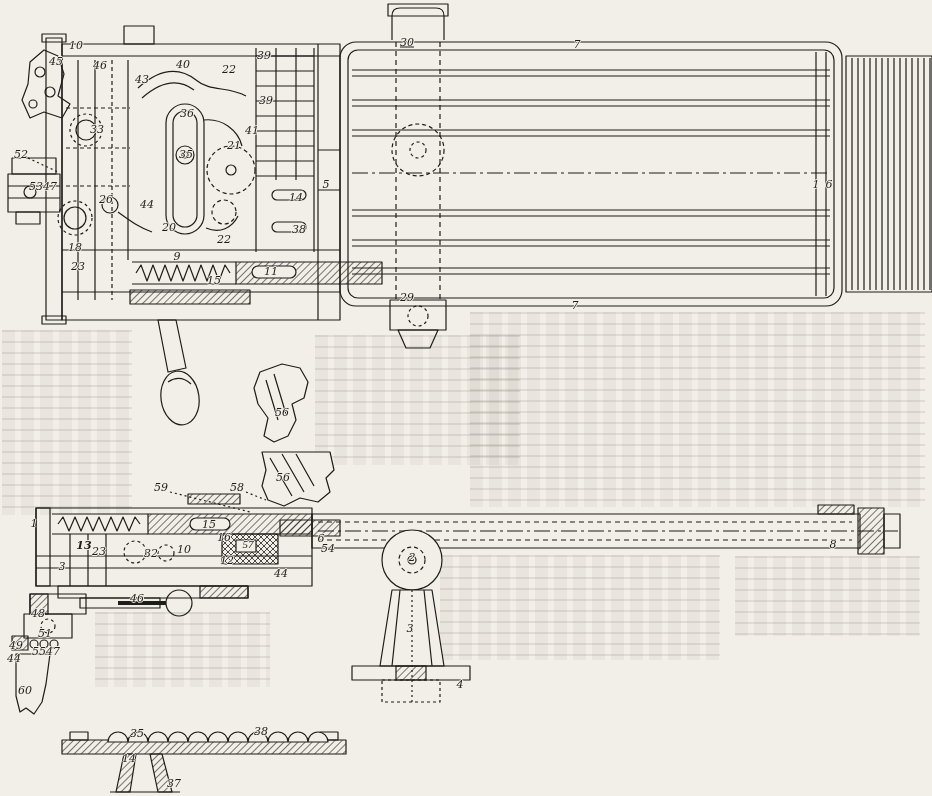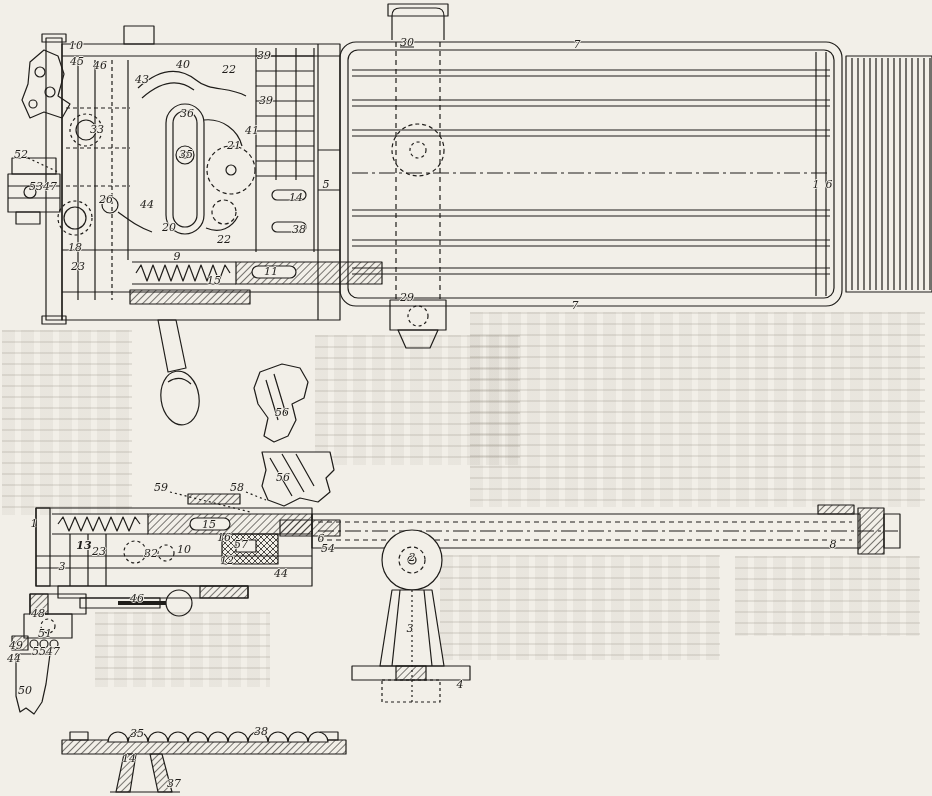--- a/index.html
+++ b/index.html
@@ -220,21 +220,21 @@
       <rect x="320" y="732" width="18" height="8"></rect>
       <path class="paper-fill" d="M108,742 a10,10 0 0 1 20,0 a10,10 0 0 1 20,0 a10,10 0 0 1 20,0 a10,10 0 0 1 20,0 a10,10 0 0 1 20,0 a10,10 0 0 1 20,0 a10,10 0 0 1 20,0 a10,10 0 0 1 20,0 a10,10 0 0 1 20,0 a10,10 0 0 1 20,0 a10,10 0 0 1 20,0 Z"></path>
       <path fill="url(#hatch)" d="M124,754 L136,754 L130,792 L116,792 Z"></path>
       <path fill="url(#hatch)" d="M150,754 L162,754 L172,792 L158,792 Z"></path>
       <path d="M110,792 H180"></path>
     </g>
   </svg>
 
   <div id="labels-layer">
       <span class="part-label" style="left: 76px; top: 45px;">10</span>
-      <span class="part-label" style="left: 77px; top: 61px;">45</span>
+      <span class="part-label" style="left: 56px; top: 61px;">45</span>
       <span class="part-label" style="left: 100px; top: 65px;">46</span>
       <span class="part-label" style="left: 142px; top: 79px;">43</span>
       <span class="part-label" style="left: 183px; top: 64px;">40</span>
       <span class="part-label" style="left: 229px; top: 69px;">22</span>
       <span class="part-label" style="left: 264px; top: 55px;">39</span>
       <span class="part-label" style="left: 266px; top: 100px;">39</span>
       <span class="part-label" style="left: 252px; top: 130px;">41</span>
       <span class="part-label" style="left: 187px; top: 113px;">36</span>
       <span class="part-label" style="left: 97px; top: 129px;">33</span>
       <span class="part-label" style="left: 186px; top: 154px;">35</span>
@@ -260,38 +260,38 @@
       <span class="part-label" style="left: 575px; top: 305px;">7</span>
       <span class="part-label" style="left: 816px; top: 184px;">1</span>
       <span class="part-label" style="left: 829px; top: 184px;">6</span>
       <span class="part-label" style="left: 282px; top: 412px;">56</span>
       <span class="part-label" style="left: 161px; top: 487px;">59</span>
       <span class="part-label" style="left: 237px; top: 487px;">58</span>
       <span class="part-label" style="left: 283px; top: 477px;">56</span>
       <span class="part-label" style="left: 34px; top: 523px;">1</span>
       <span class="part-label" style="left: 209px; top: 524px;">15</span>
       <span class="part-label" style="left: 224px; top: 537px;">16</span>
-      <span class="part-label" style="left: 241px; top: 544px;">57</span>
+      <span class="part-label" style="left: 248px; top: 544px; font-family: Liberation Serif, serif;">57</span>
       <span class="part-label" style="left: 84px; top: 545px; font-weight: bold;">13</span>
       <span class="part-label" style="left: 99px; top: 551px;">23</span>
       <span class="part-label" style="left: 151px; top: 553px; text-align: right;">32</span>
       <span class="part-label" style="left: 184px; top: 549px;">10</span>
       <span class="part-label" style="left: 227px; top: 560px;">12</span>
       <span class="part-label" style="left: 62px; top: 566px;">3</span>
       <span class="part-label" style="left: 281px; top: 573px;">44</span>
       <span class="part-label" style="left: 321px; top: 538px;">6</span>
       <span class="part-label" style="left: 328px; top: 548px;">54</span>
       <span class="part-label" style="left: 137px; top: 598px;">46</span>
       <span class="part-label" style="left: 38px; top: 613px;">48</span>
       <span class="part-label" style="left: 45px; top: 633px;">51</span>
       <span class="part-label" style="left: 16px; top: 645px;">49</span>
       <span class="part-label" style="left: 14px; top: 658px;">44</span>
       <span class="part-label" style="left: 39px; top: 651px; font-style: italic;">55</span>
       <span class="part-label" style="left: 53px; top: 651px;">47</span>
-      <span class="part-label" style="left: 25px; top: 690px;">50</span>
+      <span class="part-label" style="left: 25px; top: 690px;">60</span>
       <span class="part-label" style="left: 412px; top: 557px;">2</span>
       <span class="part-label" style="left: 410px; top: 628px;">3</span>
       <span class="part-label" style="left: 460px; top: 684px;">4</span>
       <span class="part-label" style="left: 833px; top: 544px;">8</span>
       <span class="part-label" style="left: 137px; top: 733px;">35</span>
       <span class="part-label" style="left: 261px; top: 731px;">38</span>
       <span class="part-label" style="left: 129px; top: 758px;">14</span>
       <span class="part-label" style="left: 174px; top: 783px;">37</span>
     </div>
 </div>

